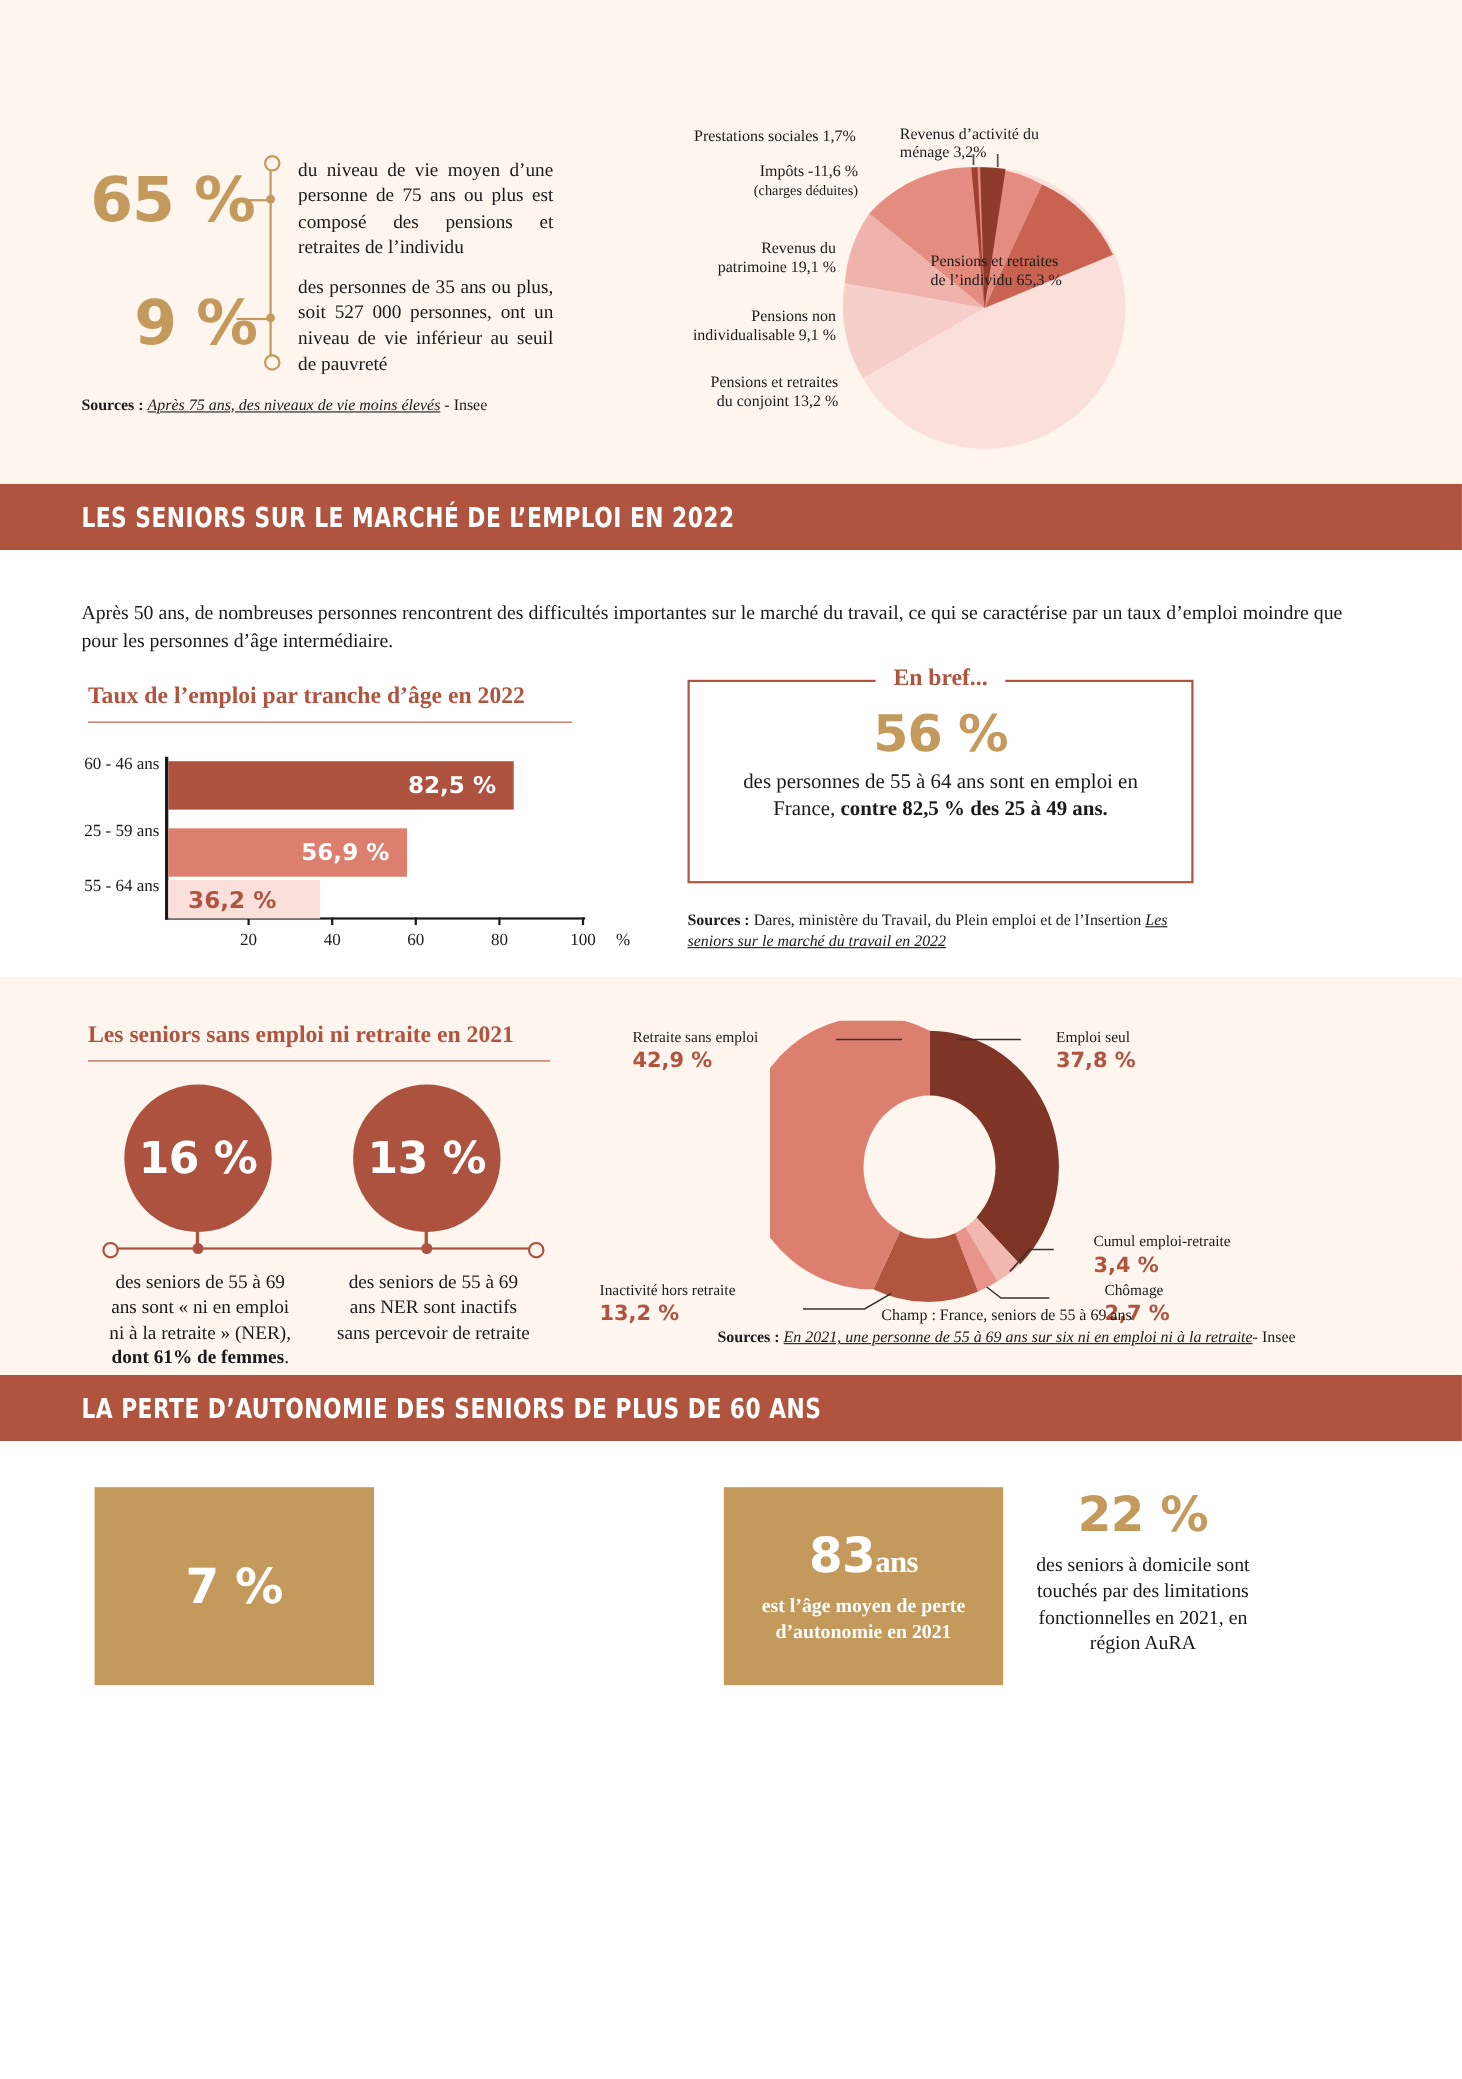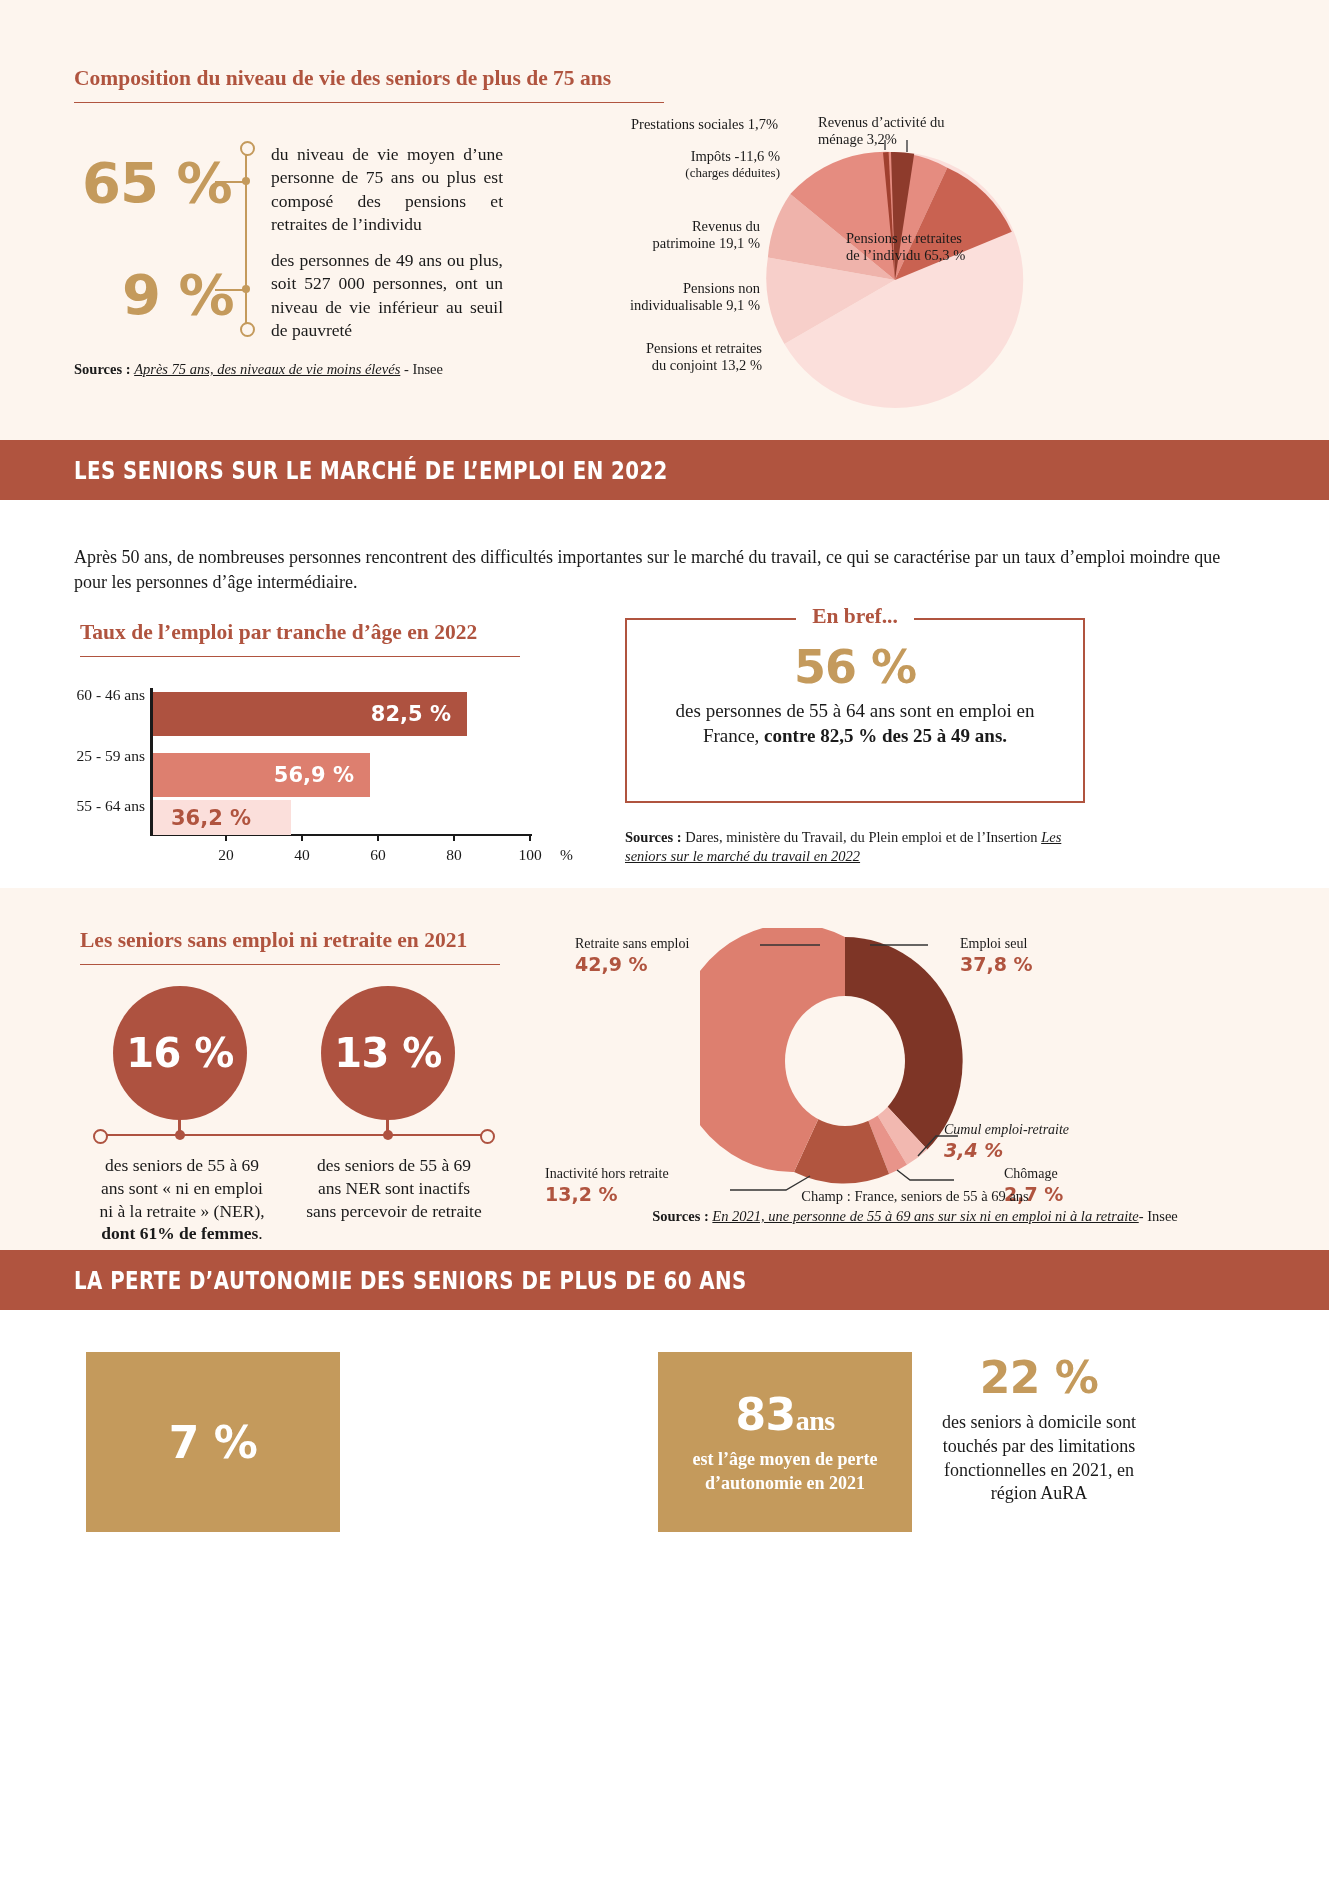--- a/index.html
+++ b/index.html
@@ -105,37 +105,33 @@
   .kpi-plain{position:absolute;display:flex;flex-direction:column;align-items:center;}
   .kpi-plain .n{font-family:"DejaVu Sans",sans-serif;font-weight:bold;color:#c49a5c;font-size:44px;letter-spacing:-0.5px;}
   .kpi-plain .t{font-size:18px;line-height:1.32;text-align:center;margin-top:8px;}
   .ans{font-family:"Liberation Serif",serif;font-weight:bold;font-size:28px;}
 </style>
 </head>
 <body>
 
 <div id="s1" class="band-cream">
 
-  <div class="h">
-    <div class="heading">Composition du niveau de vie  des seniors de plus de 75 ans</div>
-    <div class="heading-rule"></div>
-  </div>
 
   <div class="vline"></div>
   <div class="vline-dot" style="top:141px;"></div>
   <div class="vline-dot" style="top:322px;"></div>
   <div class="tick" style="top:181px;"></div>
   <div class="tick-dot" style="top:177px;"></div>
   <div class="tick" style="top:289px;"></div>
   <div class="tick-dot" style="top:285px;"></div>
 
   <div class="big-num num65">65 %</div>
   <div class="big-num num9">9 %</div>
   <div class="txt1">du niveau de vie moyen d’une personne de 75 ans ou plus est composé  des pensions et retraites de l’individu</div>
-  <div class="txt2">des personnes de 49 ans ou plus, soit 527 000 personnes, ont un niveau de vie inférieur au seuil de pauvreté</div>
+  <div class="txt2">des personnes de 35 ans ou plus, soit 527 000 personnes, ont un niveau de vie inférieur au seuil de pauvreté</div>
 
   <div class="src sources">
     <b>Sources :</b>
     <span class="lnk">Après 75 ans, des niveaux de vie moins élevés</span>
     <span>- Insee</span>
   </div>
 
   <div class="pie">
     <svg width="340" height="290" viewBox="0 0 340 290">
 
@@ -317,21 +313,21 @@
   <div class="donut-lbl" style="left:960px;top:48px;">
     <div>Emploi seul</div>
     <div class="donut-val">37,8 %</div>
   </div>
 
   <div class="donut-lbl" style="left:575px;top:48px;width:182px;text-align:left;">
     <div>Retraite sans emploi</div>
     <div class="donut-val">42,9 %</div>
   </div>
 
-  <div class="donut-lbl" style="left:944px;top:234px;font-style:italic;">
+  <div class="donut-lbl" style="left:994px;top:234px;">
     <div>Cumul emploi-retraite</div>
     <div class="donut-val">3,4 %</div>
   </div>
 
   <div class="donut-lbl" style="left:1004px;top:278px;">
     <div>Chômage</div>
     <div class="donut-val">2,7 %</div>
   </div>
 
   <div class="donut-lbl" style="left:545px;top:278px;width:180px;">

